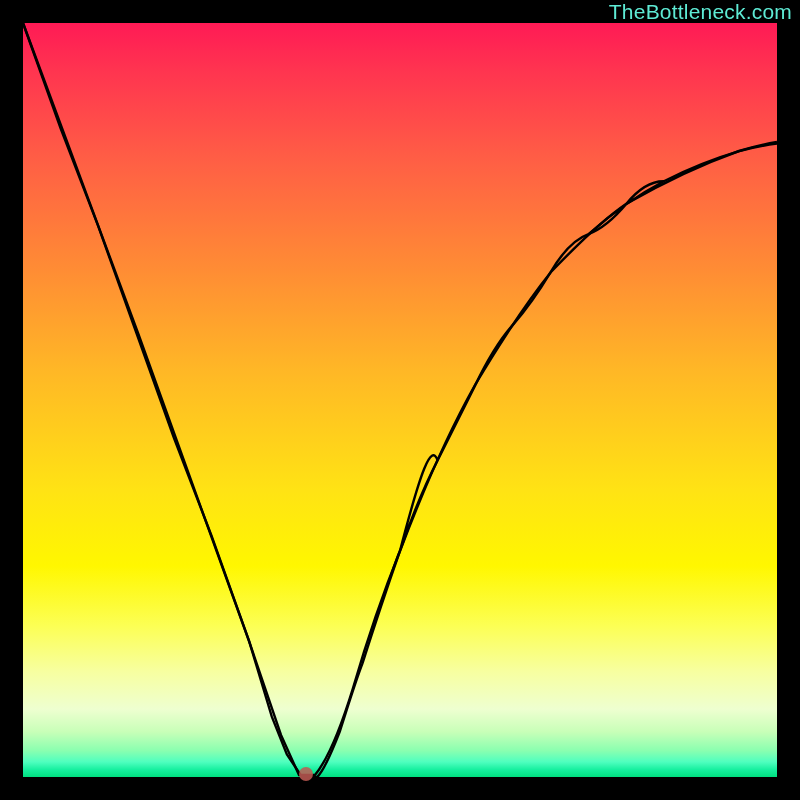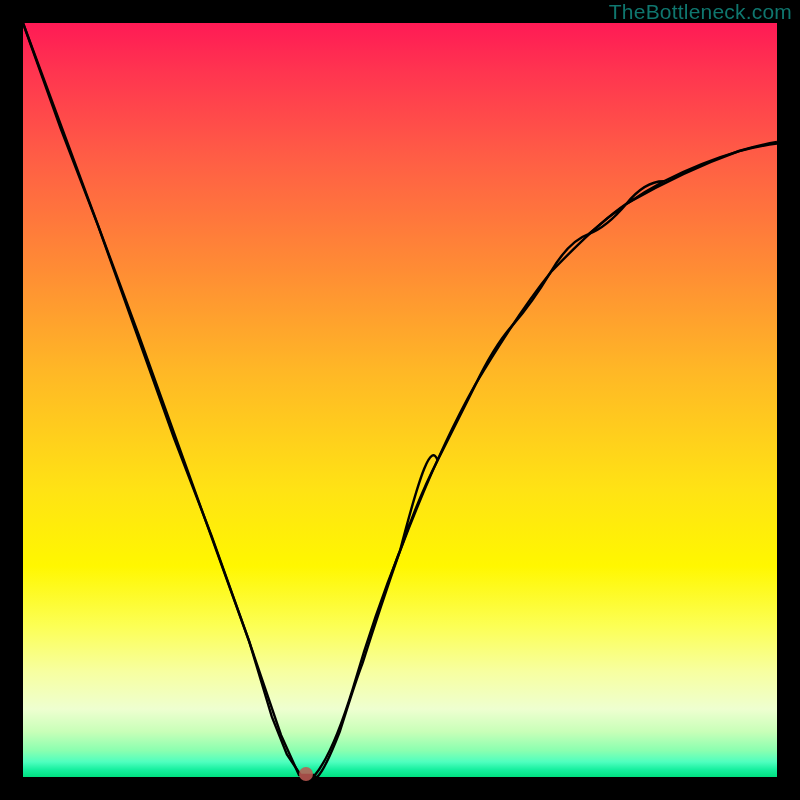--- a/index.html
+++ b/index.html
@@ -47,21 +47,21 @@
     left: 0;
     top: 0;
     width: 754px;
     height: 754px;
     overflow: visible;
   }
   .watermark {
     position: absolute;
     top: 0px;
     right: 8px;
-    color: #0f766e;
+    color: #5eead4;
     font-size: 21px;
     font-weight: 500;
     letter-spacing: 0.2px;
   }
 </style>
 </head>
 <body>
 
 <div class="frame">
 

